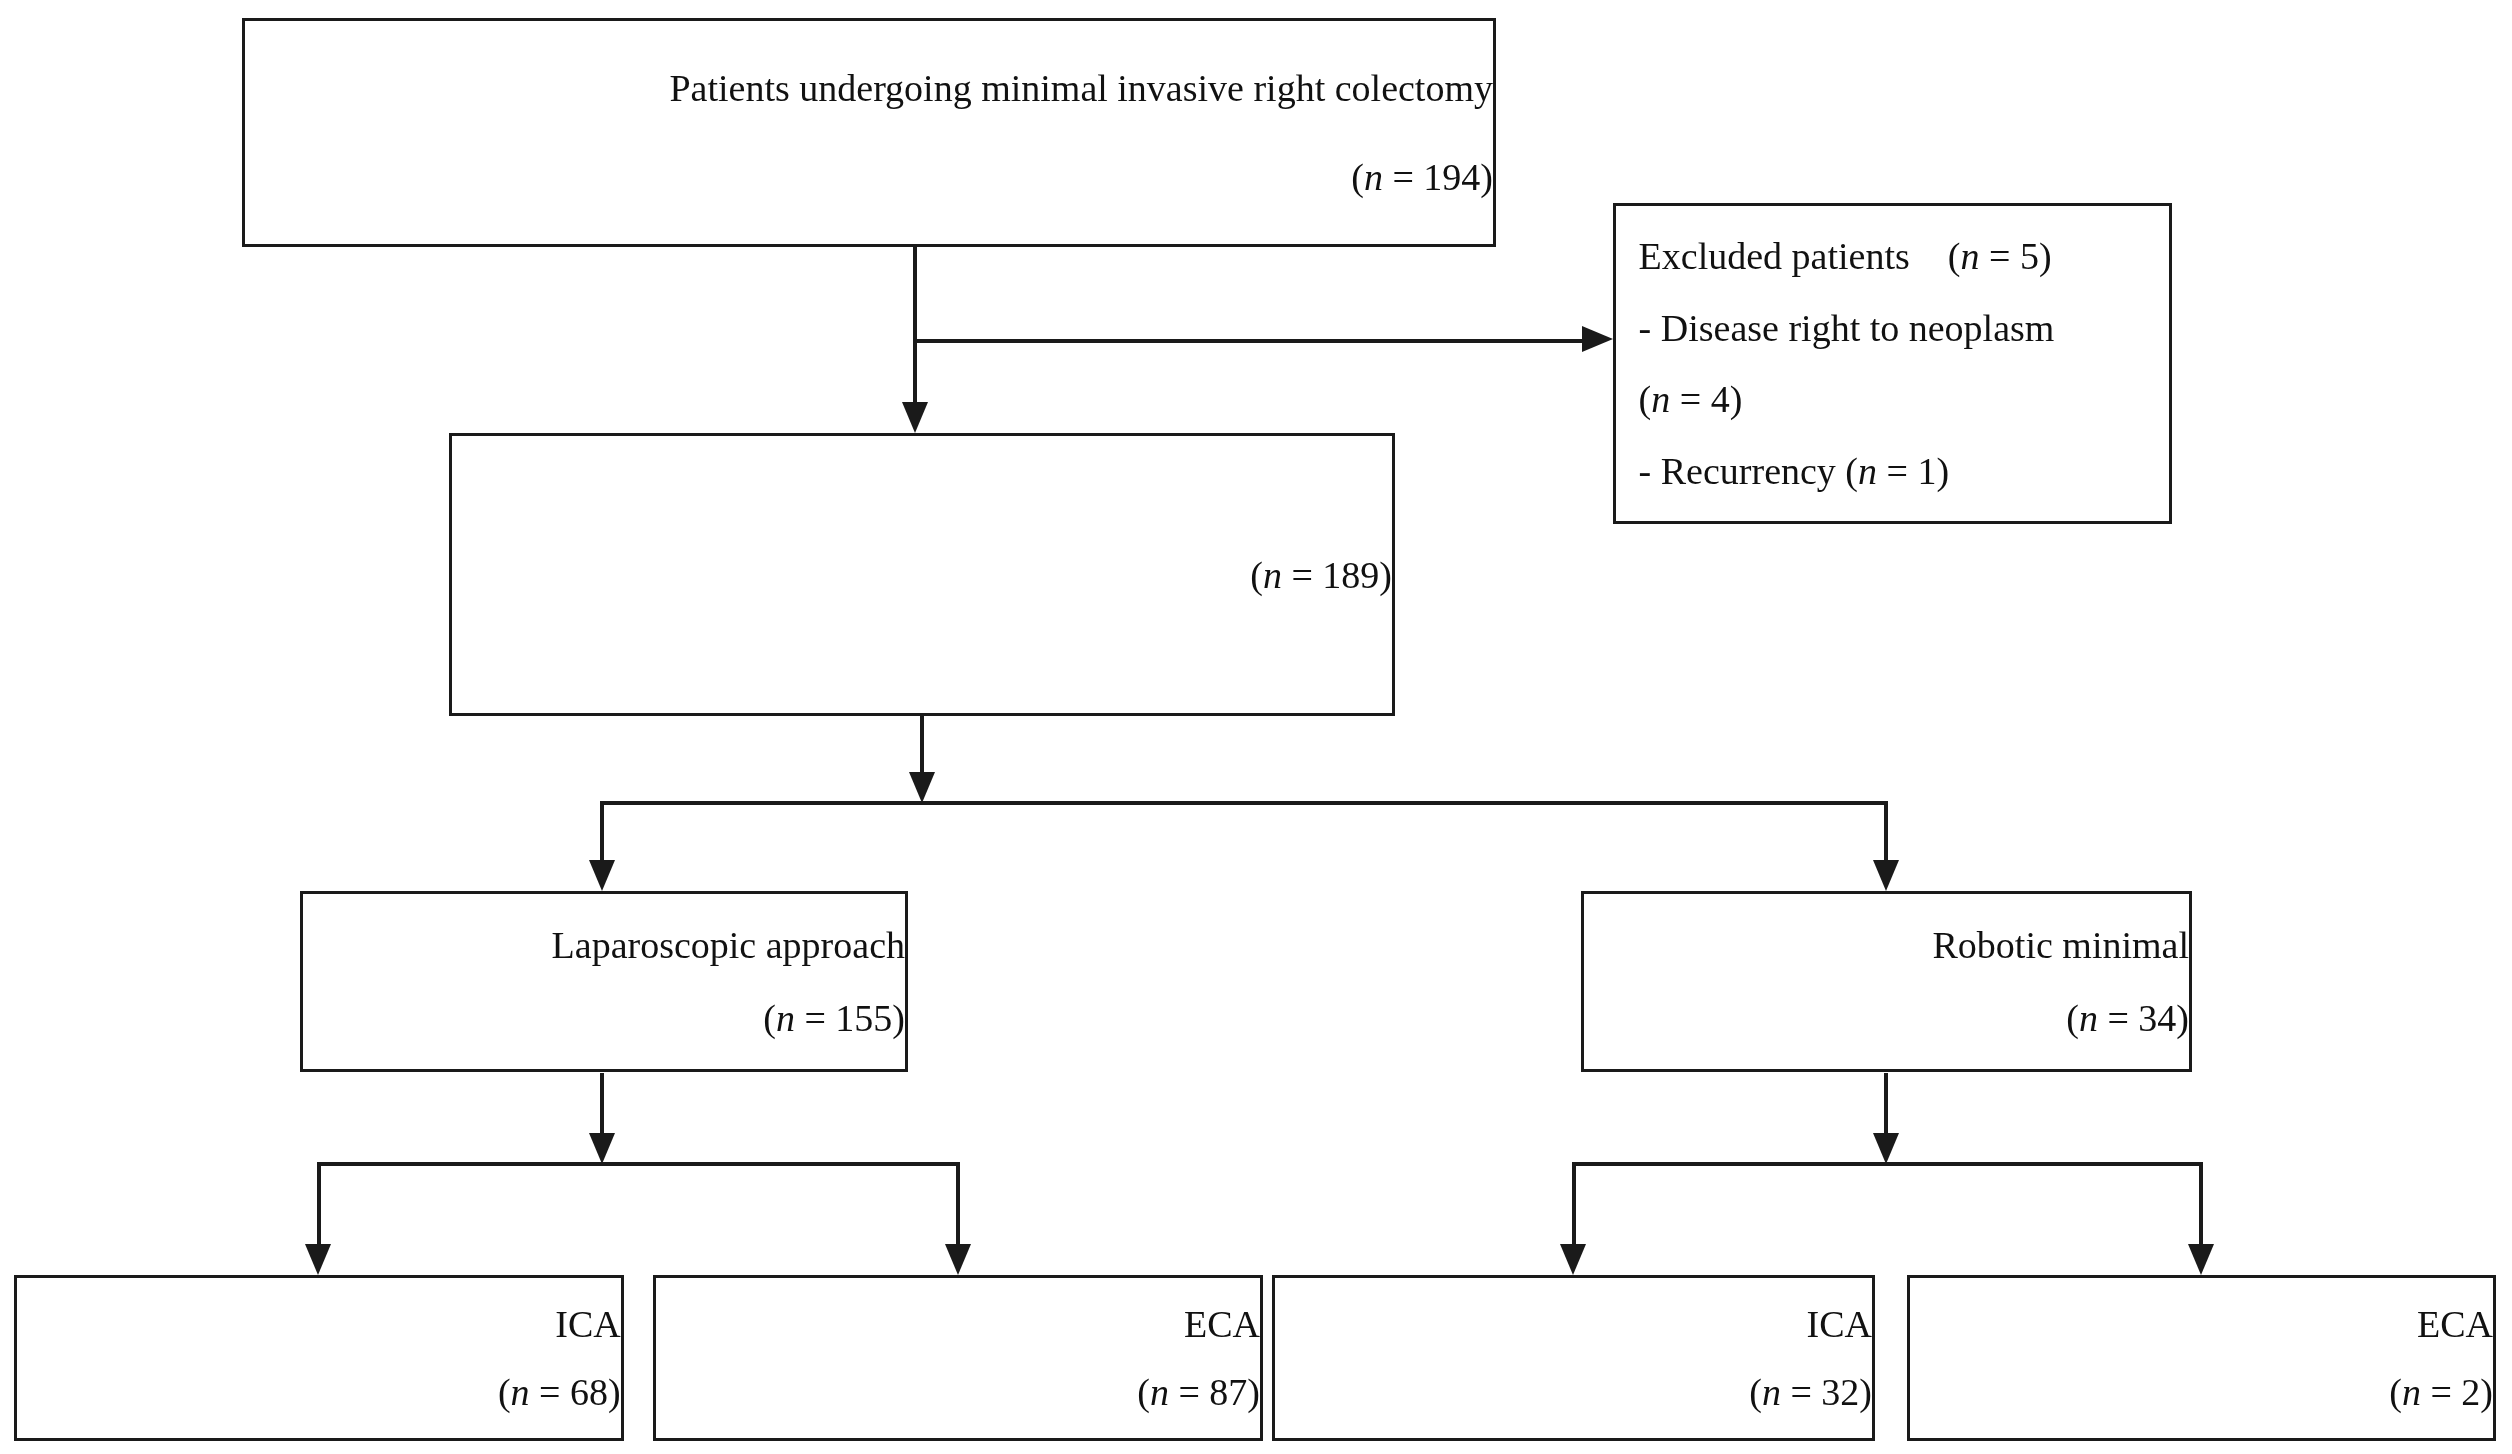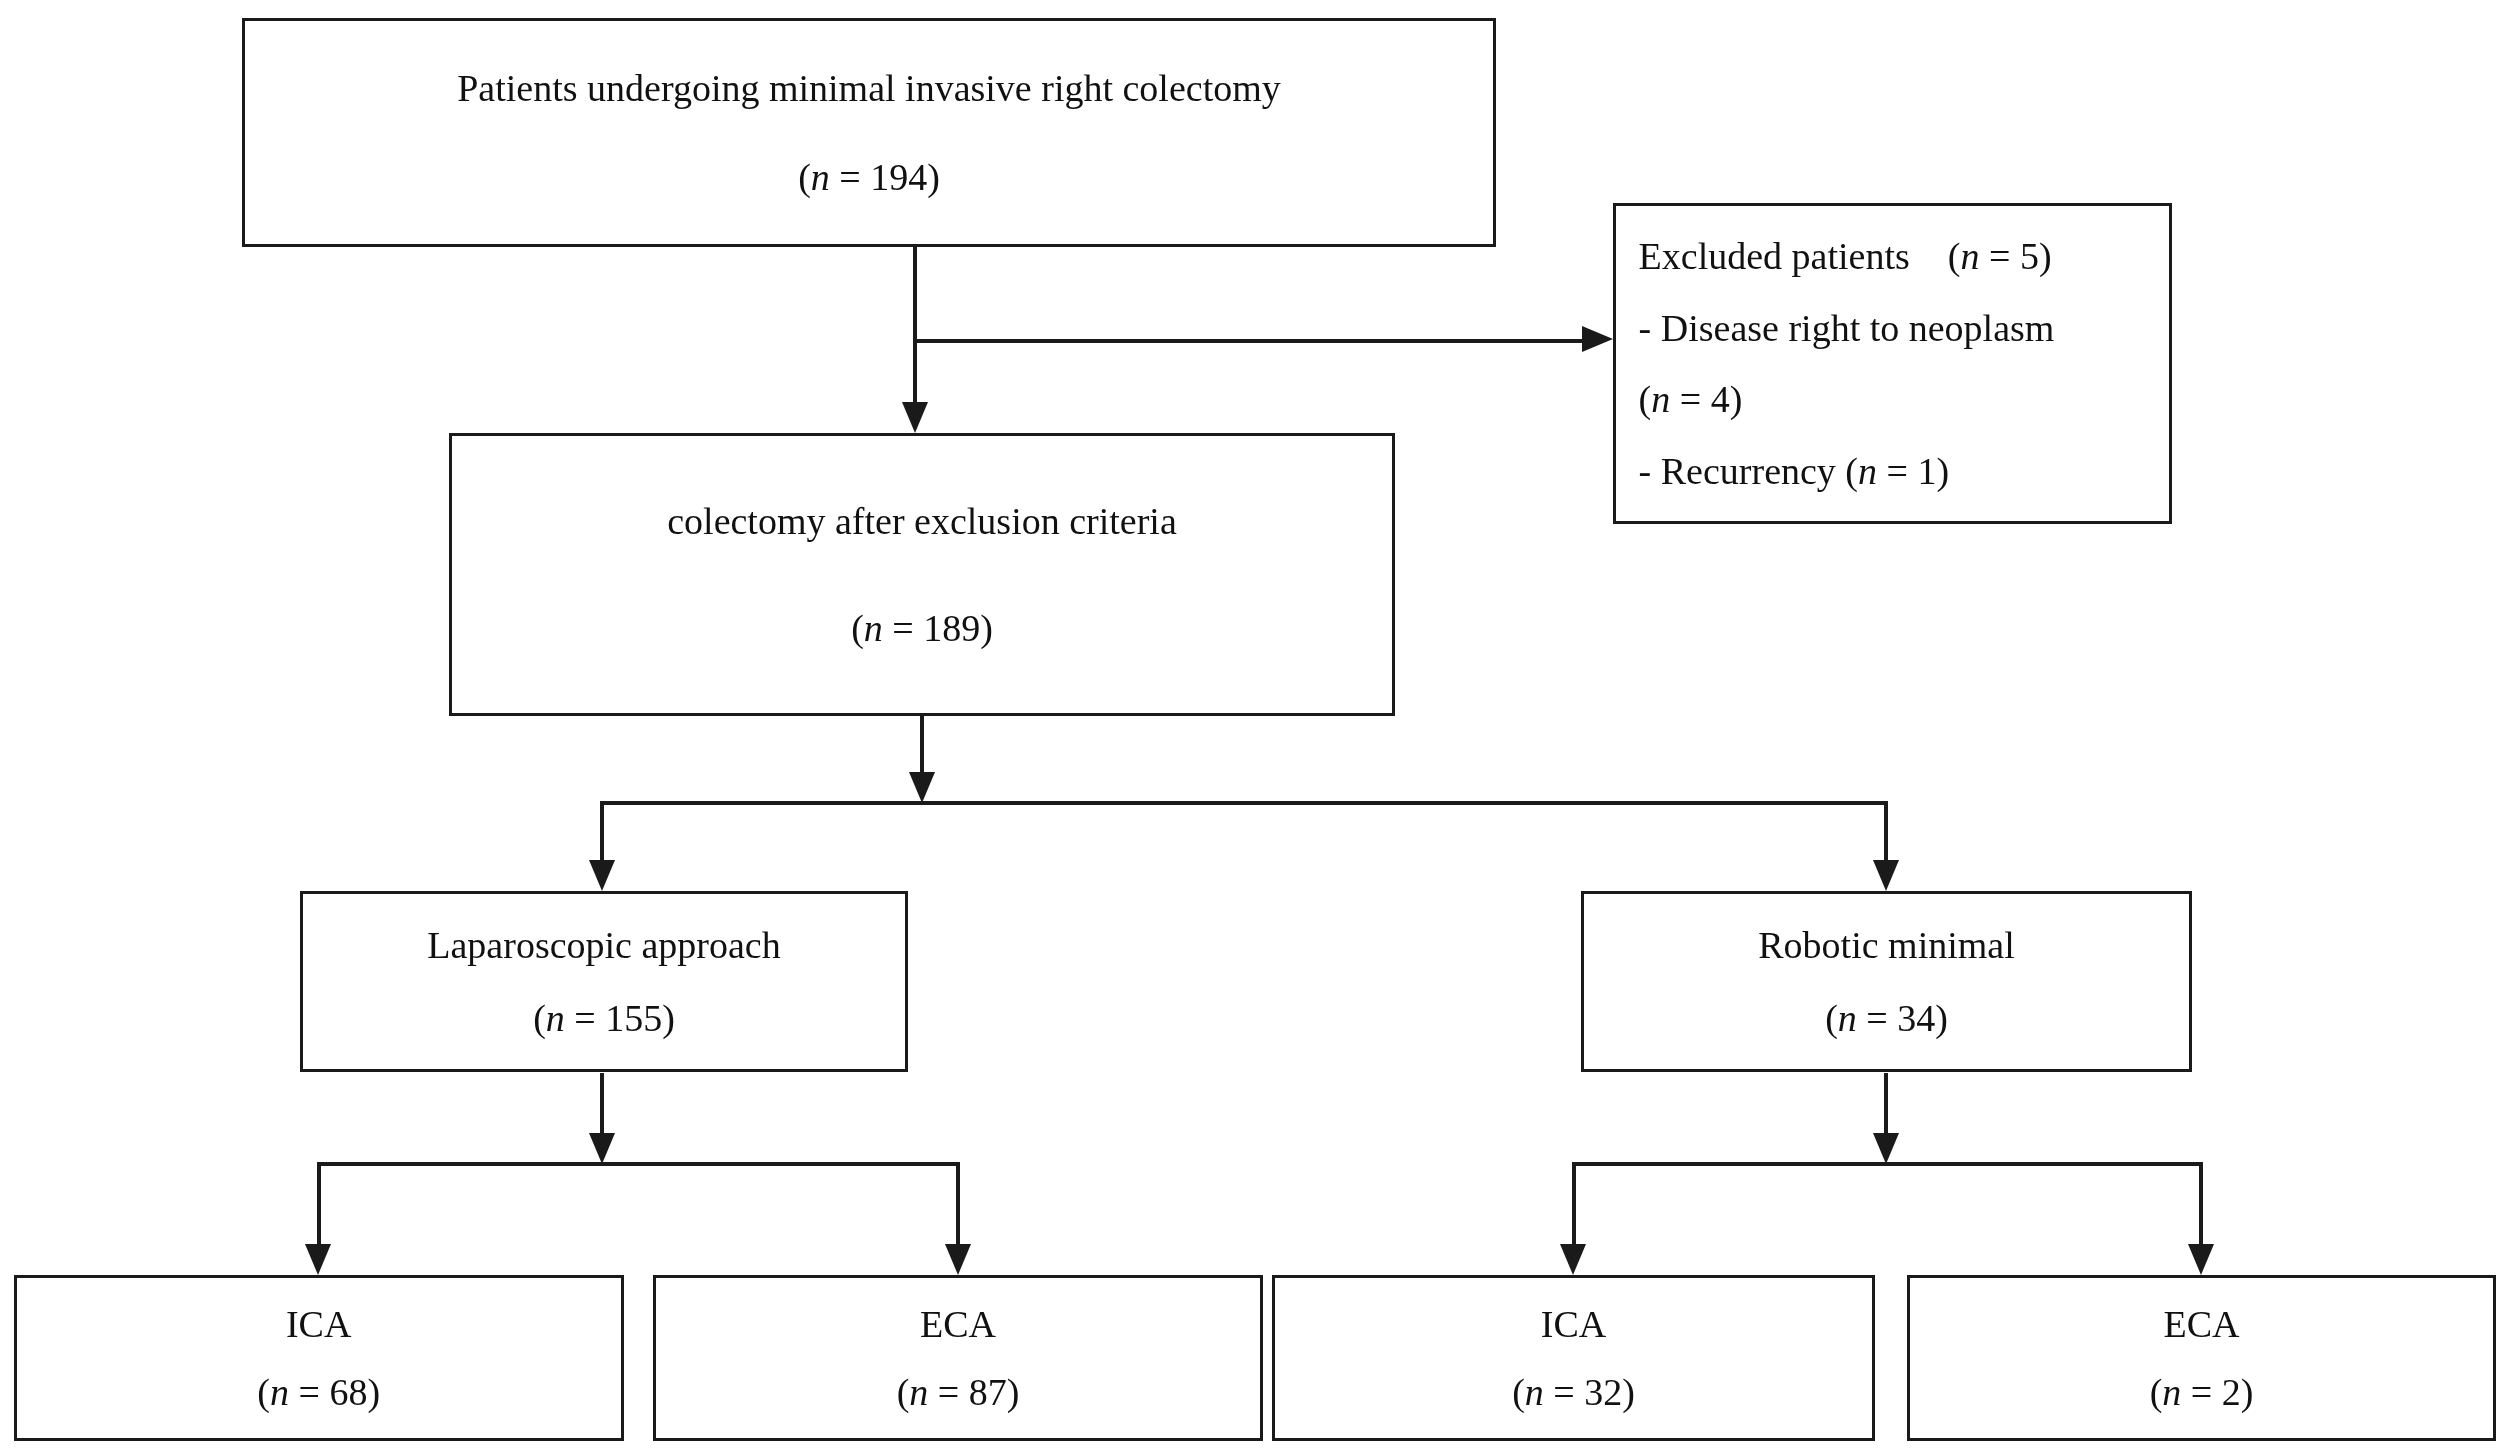--- a/index.html
+++ b/index.html
@@ -13,21 +13,21 @@
     color: #111111;
   }
   .box {
     position: absolute;
     box-sizing: border-box;
     border: 3.6px solid #1a1a1a;
     background: #ffffff;
     display: flex;
     flex-direction: column;
     justify-content: space-evenly;
-    align-items: center;
+    align-items: flex-end;
     text-align: center;
   }
   .box.left-align {
     align-items: flex-start;
     text-align: left;
     padding-left: 22.6px;
     padding-right: 10.7px;
   }
   .tline { white-space: pre-wrap; }
   .vline, .hline { position: absolute; background: #1a1a1a; }
@@ -58,21 +58,20 @@
   </div>
 
   <div class="box left-align" style="left:1613px; top:203px; width:559px; height:321px;">
     <div class="tline">Excluded patients    (<i>n</i> = 5)</div>
     <div class="tline">- Disease right to neoplasm</div>
     <div class="tline">(<i>n</i> = 4)</div>
     <div class="tline">- Recurrency (<i>n</i> = 1)</div>
   </div>
 
   <div class="box" style="left:449px; top:433px; width:946px; height:283px;">
-    <div class="tline">colectomy after exclusion criteria</div>
     <div class="tline">(<i>n</i> = 189)</div>
   </div>
 
   <div class="box" style="left:300px; top:891px; width:608px; height:181px;">
     <div class="tline">Laparoscopic approach</div>
     <div class="tline">(<i>n</i> = 155)</div>
   </div>
 
   <div class="box" style="left:1581px; top:891px; width:611px; height:181px;">
     <div class="tline">Robotic minimal</div>

